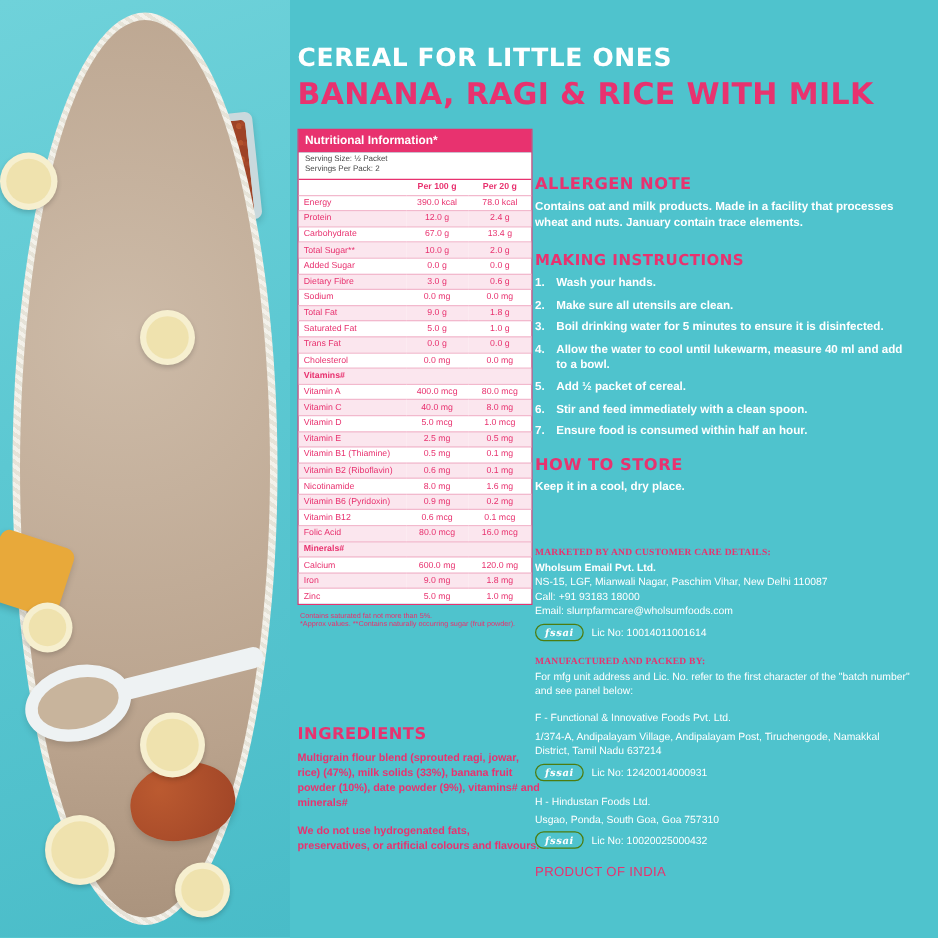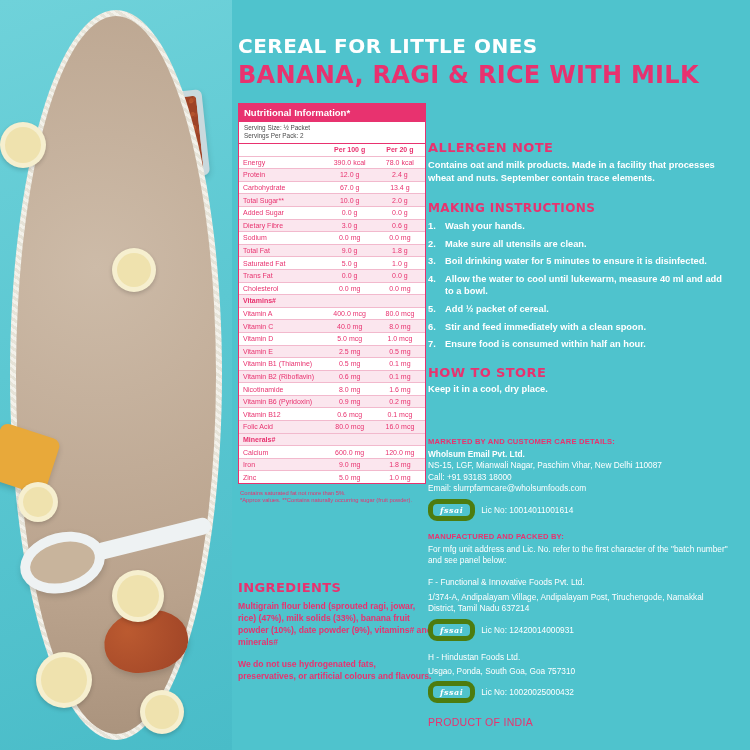--- a/index.html
+++ b/index.html
@@ -81,25 +81,25 @@
   .allergen-title{font-size:13px;}
   .allergen-body{color:#ffffff;font-size:9.3px;line-height:13px;font-weight:bold;margin-top:4px;}
   .mk-title{font-size:12px;margin-top:16px;}
   ol.steps{margin:5px 0 0 0;padding:0;list-style:none;counter-reset:s;}
   ol.steps li{color:#fff;font-size:9.3px;line-height:12.6px;font-weight:bold;margin-bottom:5px;padding-left:17px;position:relative;}
   ol.steps li:before{counter-increment:s;content:counter(s) ".";position:absolute;left:0;top:0;color:#fff;font-weight:bold;}
   .store-title{font-size:13px;margin-top:14px;}
   .store-body{color:#fff;font-size:9.3px;font-weight:bold;margin-top:4px;}
 
   .mkt{position:absolute;left:204px;top:437px;width:300px;}
-  .mini-title{color:#e8326f;font-weight:bold;font-size:7.6px;letter-spacing:.2px;text-transform:uppercase;}
+  .mini-title{color:#e8326f;font-weight:bold;font-size:7.6px;letter-spacing:.2px;text-transform:uppercase;font-family:Liberation Serif, serif;}
   .mkt-body{color:#fff;font-size:8.3px;line-height:11.4px;margin-top:3px;}
   .mkt-body .b{font-weight:bold;}
   .fssai-row{display:flex;align-items:center;gap:6px;margin-top:4px;}
-  .fssai{border:5px solid #4d7c0f;border-radius:9px;padding:1px 7px;color:#fff;font-family:"DejaVu Serif", serif;font-size:8px;font-style:italic;font-weight:bold;letter-spacing:.5px;}
+  .fssai{border:1px solid #4d7c0f;border-radius:9px;padding:1px 7px;color:#fff;font-family:"DejaVu Serif", serif;font-size:8px;font-style:italic;font-weight:bold;letter-spacing:.5px;}
   .lic{color:#fff;font-size:8.3px;text-align:right;}
   .blk{margin-top:11px;}
   .poi{color:#e8326f;font-weight:normal;font-size:10.5px;letter-spacing:.3px;text-transform:uppercase;margin-top:13px;}
 </style>
 </head>
 <body>
 
 <div class="photo">
   <div class="bg"></div>
   <div class="sq ragi-tray">
@@ -278,21 +278,21 @@
     </div>
 
   <div class="ingredients">
     <div class="sec-title ing-title">INGREDIENTS</div>
     <div class="ing-body">Multigrain flour blend (sprouted ragi, jowar, rice) (47%), milk solids (33%), banana fruit powder (10%), date powder (9%), vitamins# and minerals#</div>
     <div class="ing-note">We do not use hydrogenated fats, preservatives, or artificial colours and flavours.</div>
   </div>
 
   <div class="rcol">
     <div class="sec-title allergen-title">ALLERGEN NOTE</div>
-    <div class="allergen-body">Contains oat and milk products. Made in a facility that processes wheat and nuts. September contain trace elements.</div>
+    <div class="allergen-body">Contains oat and milk products. Made in a facility that processes wheat and nuts. January contain trace elements.</div>
 
     <div class="sec-title mk-title">MAKING INSTRUCTIONS</div>
     <ol class="steps" id="steps-list">
         <li>Wash your hands.</li>
         <li>Make sure all utensils are clean.</li>
         <li>Boil drinking water for 5 minutes to ensure it is disinfected.</li>
         <li>Allow the water to cool until lukewarm, measure 40 ml and add to a bowl.</li>
         <li>Add ½ packet of cereal.</li>
         <li>Stir and feed immediately with a clean spoon.</li>
         <li>Ensure food is consumed within half an hour.</li>

